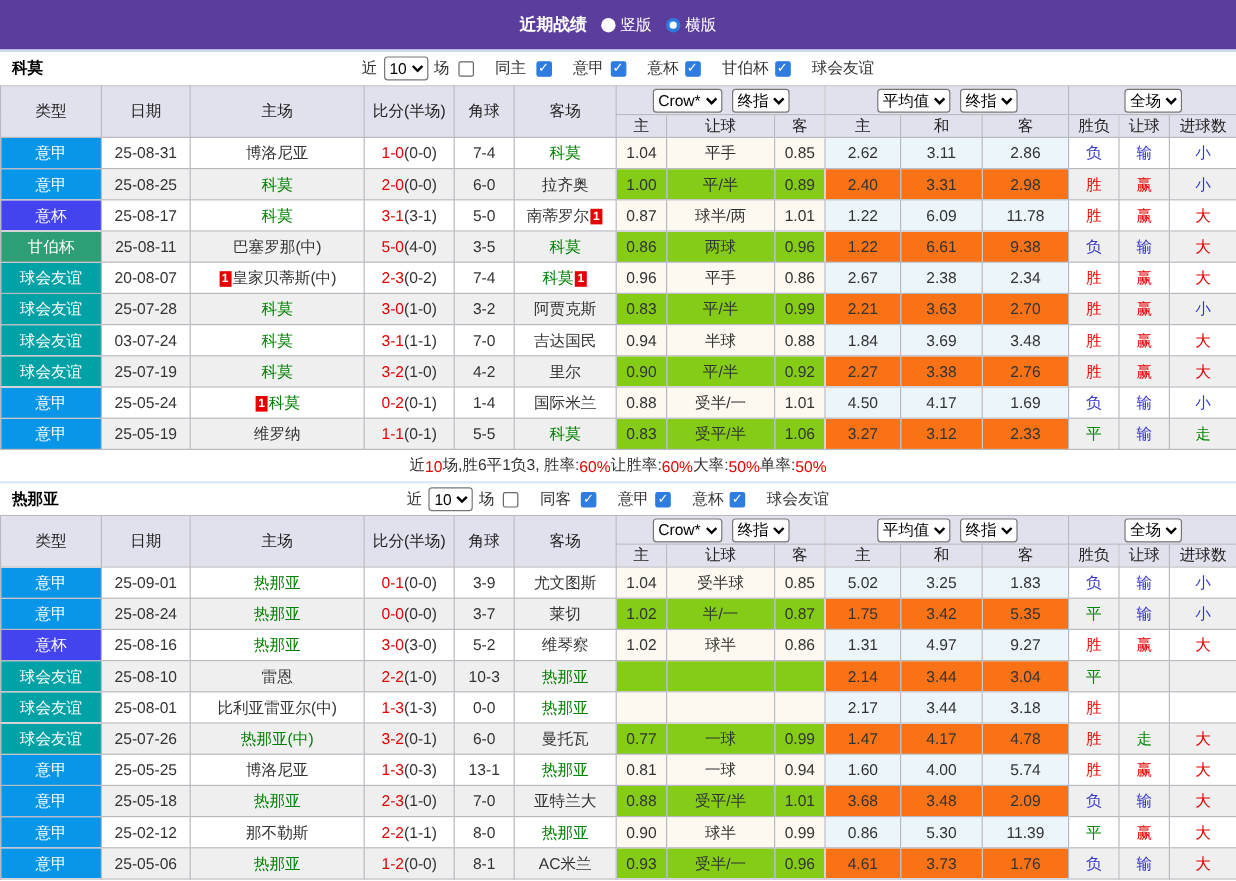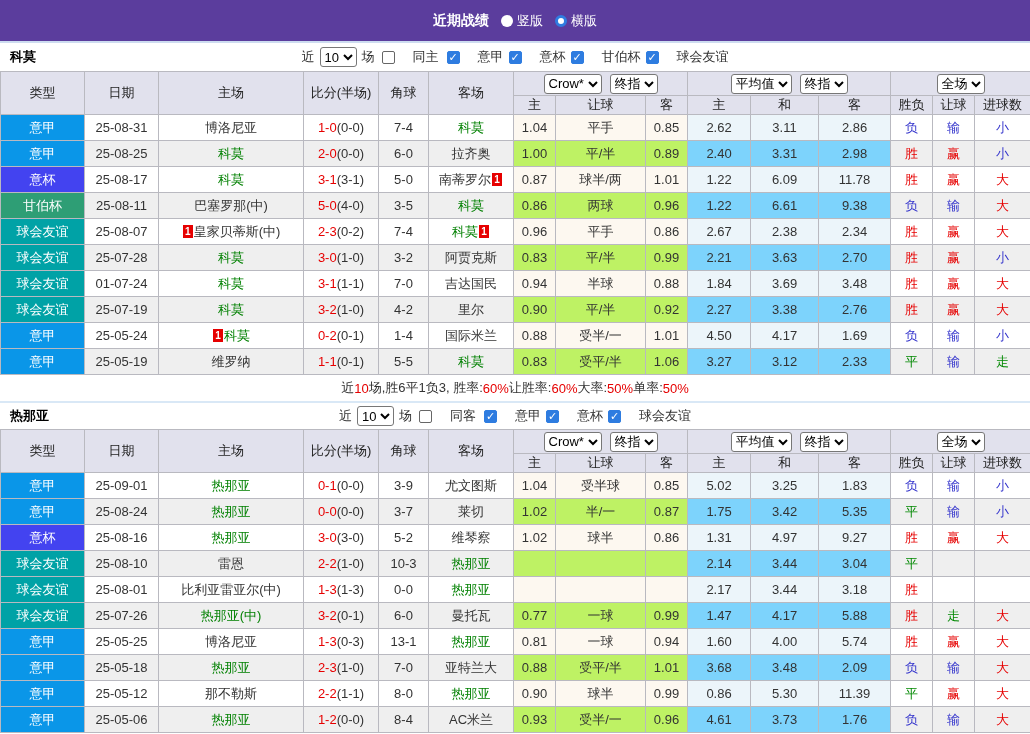--- a/index.html
+++ b/index.html
@@ -29,23 +29,23 @@
   
   table { border-collapse:collapse; table-layout:fixed; width:1030px; }
   th,td { border:1px solid #b9b9c0; text-align:center; white-space:nowrap; overflow:hidden; padding:0; }
   thead th { background:#e1e1ed; font-weight:normal; color:#222; }
   tr.selrow th { height:24px; }
   tr.labrow th { height:18px; }
   tbody td { height:26px; }
   tr.odd td { background:#fff; }
   tr.even td { background:#efefef; }
   tr.odd td.c-crow { background:#fdf8f0; }
-  tr.even td.c-crow { background:#bef264; }
+  tr.even td.c-crow { background:#84cc16; }
   tr.odd td.c-avg { background:#ecf5fa; }
-  tr.even td.c-avg { background:#7dd3fc; }
+  tr.even td.c-avg { background:#f97316; }
   td.type { color:#fff; }
   .ft { color:#e60000; }
   .focal { color:#008000; }
   .redcard { display:inline-block; background:#e60000; color:#fff; font-size:10px; font-weight:bold;
              width:10px; height:13px; line-height:13px; margin:0 1px; vertical-align:1px; }
   .t-red { color:#e60000; } .t-blue { color:#3434cc; } .t-green { color:#008800; }
   .summary { height:28px; display:flex; align-items:center; justify-content:center; border-bottom:2px solid #d9e8f6; }
   .summary .red { color:#e60000; }
   .selwrap { display:flex; align-items:flex-start; justify-content:center; gap:4px; }
 </style>
@@ -214,21 +214,21 @@
         <td class="c-crow">0.96</td>
         <td class="c-avg">1.22</td>
         <td class="c-avg">6.61</td>
         <td class="c-avg">9.38</td>
         <td class="t-blue">负</td>
         <td class="t-blue">输</td>
         <td class="t-red">大</td>
       </tr>
       <tr class="odd">
         <td class="type" style="background:#00a2a6">球会友谊</td>
-        <td>25-08-07</td>
+        <td>20-08-07</td>
         <td><span class="redcard">1</span><span class="">皇家贝蒂斯(中)</span></td>
         <td><span class="ft">2-3</span><span>(0-2)</span></td>
         <td>7-4</td>
         <td><span class="focal">科莫</span><span class="redcard">1</span></td>
         <td class="c-crow">0.96</td>
         <td class="c-crow">平手</td>
         <td class="c-crow">0.86</td>
         <td class="c-avg">2.67</td>
         <td class="c-avg">2.38</td>
         <td class="c-avg">2.34</td>
@@ -248,21 +248,21 @@
         <td class="c-crow">0.99</td>
         <td class="c-avg">2.21</td>
         <td class="c-avg">3.63</td>
         <td class="c-avg">2.70</td>
         <td class="t-red">胜</td>
         <td class="t-red">赢</td>
         <td class="t-blue">小</td>
       </tr>
       <tr class="odd">
         <td class="type" style="background:#00a2a6">球会友谊</td>
-        <td>01-07-24</td>
+        <td>03-07-24</td>
         <td><span class="focal">科莫</span></td>
         <td><span class="ft">3-1</span><span>(1-1)</span></td>
         <td>7-0</td>
         <td><span class="">吉达国民</span></td>
         <td class="c-crow">0.94</td>
         <td class="c-crow">半球</td>
         <td class="c-crow">0.88</td>
         <td class="c-avg">1.84</td>
         <td class="c-avg">3.69</td>
         <td class="c-avg">3.48</td>
@@ -509,21 +509,21 @@
         <td>25-07-26</td>
         <td><span class="focal">热那亚(中)</span></td>
         <td><span class="ft">3-2</span><span>(0-1)</span></td>
         <td>6-0</td>
         <td><span class="">曼托瓦</span></td>
         <td class="c-crow">0.77</td>
         <td class="c-crow">一球</td>
         <td class="c-crow">0.99</td>
         <td class="c-avg">1.47</td>
         <td class="c-avg">4.17</td>
-        <td class="c-avg">5.88</td>
+        <td class="c-avg">4.78</td>
         <td class="t-red">胜</td>
         <td class="t-green">走</td>
         <td class="t-red">大</td>
       </tr>
       <tr class="odd">
         <td class="type" style="background:#0a96e8">意甲</td>
         <td>25-05-25</td>
         <td><span class="">博洛尼亚</span></td>
         <td><span class="ft">1-3</span><span>(0-3)</span></td>
         <td>13-1</td>
@@ -550,41 +550,41 @@
         <td class="c-crow">1.01</td>
         <td class="c-avg">3.68</td>
         <td class="c-avg">3.48</td>
         <td class="c-avg">2.09</td>
         <td class="t-blue">负</td>
         <td class="t-blue">输</td>
         <td class="t-red">大</td>
       </tr>
       <tr class="odd">
         <td class="type" style="background:#0a96e8">意甲</td>
-        <td>25-05-12</td>
+        <td>25-02-12</td>
         <td><span class="">那不勒斯</span></td>
         <td><span class="ft">2-2</span><span>(1-1)</span></td>
         <td>8-0</td>
         <td><span class="focal">热那亚</span></td>
         <td class="c-crow">0.90</td>
         <td class="c-crow">球半</td>
         <td class="c-crow">0.99</td>
         <td class="c-avg">0.86</td>
         <td class="c-avg">5.30</td>
         <td class="c-avg">11.39</td>
         <td class="t-green">平</td>
         <td class="t-red">赢</td>
         <td class="t-red">大</td>
       </tr>
       <tr class="even">
         <td class="type" style="background:#0a96e8">意甲</td>
         <td>25-05-06</td>
         <td><span class="focal">热那亚</span></td>
         <td><span class="ft">1-2</span><span>(0-0)</span></td>
-        <td>8-4</td>
+        <td>8-1</td>
         <td><span class="">AC米兰</span></td>
         <td class="c-crow">0.93</td>
         <td class="c-crow">受半/一</td>
         <td class="c-crow">0.96</td>
         <td class="c-avg">4.61</td>
         <td class="c-avg">3.73</td>
         <td class="c-avg">1.76</td>
         <td class="t-blue">负</td>
         <td class="t-blue">输</td>
         <td class="t-red">大</td>

